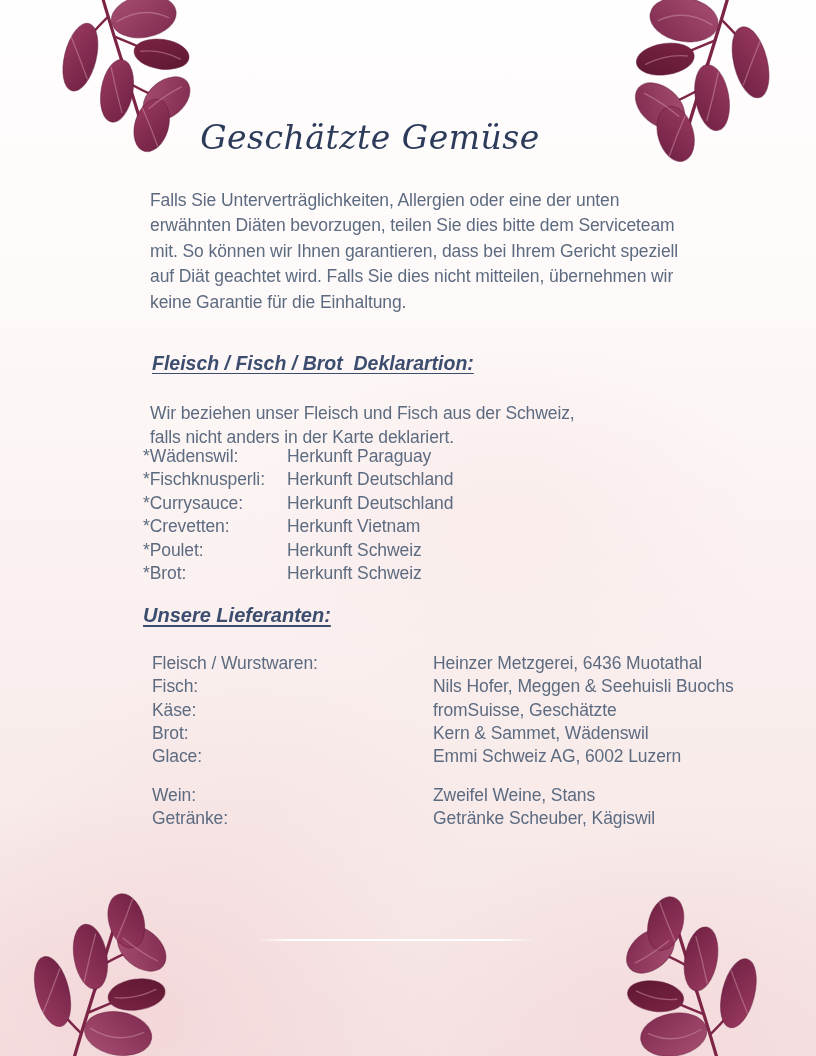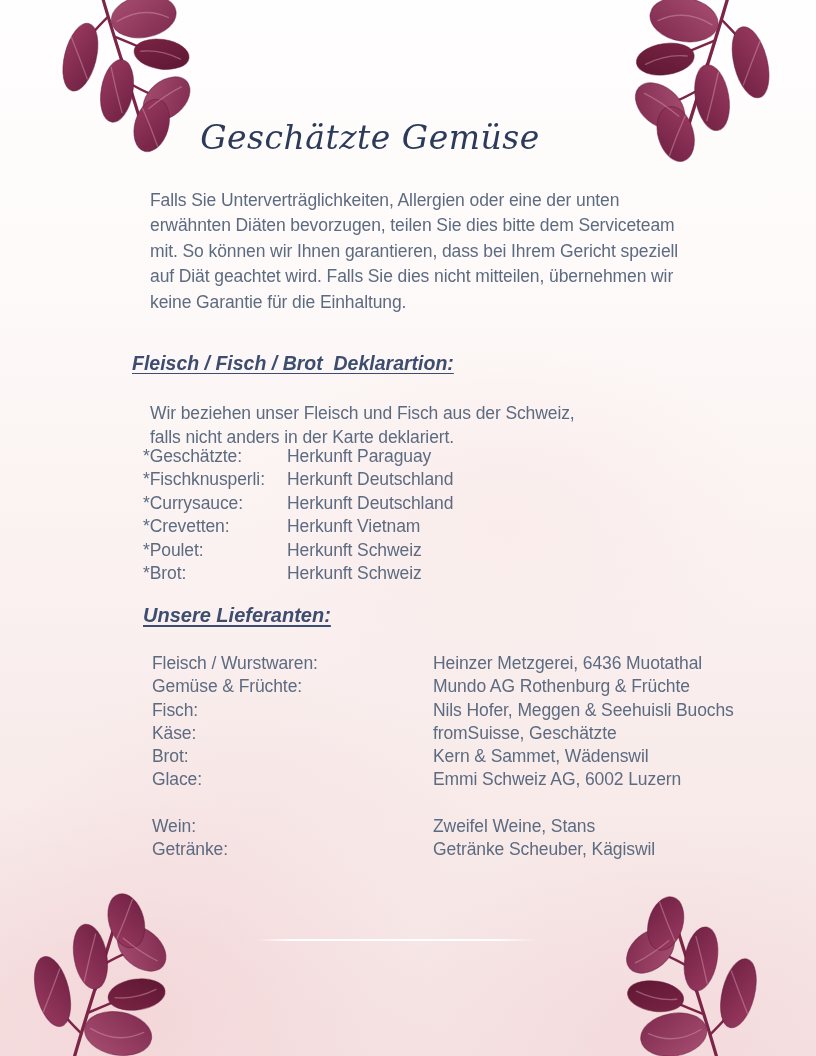--- a/index.html
+++ b/index.html
@@ -34,28 +34,28 @@
   .bodytext{color:#5d6b80;font-size:17.5px;letter-spacing:-0.1px;}
   .intro{position:absolute;left:150px;top:188px;line-height:25.4px;white-space:nowrap;}
   .sec-heading{
     position:absolute;
     font-weight:bold;font-style:italic;
     color:#3d4d6f;font-size:19.5px;
     text-decoration:underline;
     text-underline-offset:3px;
     white-space:pre;
   }
-  #decl-heading{left:132px;top:352px;}
+  #decl-heading{left:152px;top:352px;}
   #sup-heading{left:143px;top:604px;font-size:20px;}
   .decl-body{position:absolute;left:150px;top:378px;line-height:23.6px;white-space:nowrap;margin-top:24px;}
   .decl-items{position:absolute;left:143px;top:445px;line-height:23.4px;}
   .row{display:flex;white-space:nowrap;}
   .decl-items .lbl{width:144px;}
   .sup-rows{position:absolute;left:152px;top:652px;line-height:23.3px;}
-  .bev-rows{position:absolute;left:152px;top:815px;line-height:23.3px;}
+  .bev-rows{position:absolute;left:152px;top:784px;line-height:23.3px;}
   .sup-rows .lbl,.bev-rows .lbl{width:281px;}
   .divider{
     position:absolute;left:256px;top:939px;width:281px;height:2px;
     background:linear-gradient(90deg,rgba(255,255,255,0),#ffffff 12%,#ffffff 86%,rgba(255,255,255,0));
   }
 </style>
 </head>
 <body>
 
 <svg width="0" height="0" style="position:absolute" aria-hidden="true">
@@ -136,21 +136,21 @@
 
   <div class="sec-heading" id="decl-heading">Fleisch / Fisch / Brot  Deklarartion:</div>
 
   <div class="decl-body bodytext">
     <div>Wir beziehen unser Fleisch und Fisch aus der Schweiz,</div>
     <div>falls nicht anders in der Karte deklariert.</div>
   </div>
 
   <div class="decl-items bodytext">
     <div class="row">
-      <span class="lbl">*Geschätzte:</span>
+      <span class="lbl">*Wädenswil:</span>
       <span>Herkunft Paraguay</span>
     </div>
     <div class="row">
       <span class="lbl">*Fischknusperli:</span>
       <span>Herkunft Deutschland</span>
     </div>
     <div class="row">
       <span class="lbl">*Currysauce:</span>
       <span>Herkunft Deutschland</span>
     </div>
@@ -169,24 +169,20 @@
   </div>
 
   <div class="sec-heading" id="sup-heading">Unsere Lieferanten:</div>
 
   <div class="sup-rows bodytext">
     <div class="row">
       <span class="lbl">Fleisch / Wurstwaren:</span>
       <span>Heinzer Metzgerei, 6436 Muotathal</span>
     </div>
     <div class="row">
-      <span class="lbl">Gemüse &amp; Früchte:</span>
-      <span>Mundo AG Rothenburg &amp; Früchte</span>
-    </div>
-    <div class="row">
       <span class="lbl">Fisch:</span>
       <span>Nils Hofer, Meggen &amp; Seehuisli Buochs</span>
     </div>
     <div class="row">
       <span class="lbl">Käse:</span>
       <span>fromSuisse, Geschätzte</span>
     </div>
     <div class="row">
       <span class="lbl">Brot:</span>
       <span>Kern &amp; Sammet, Wädenswil</span>

